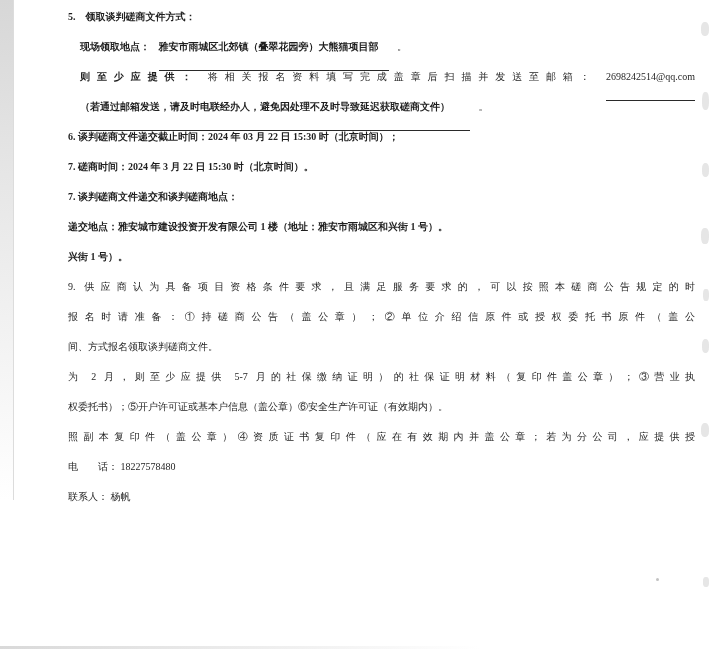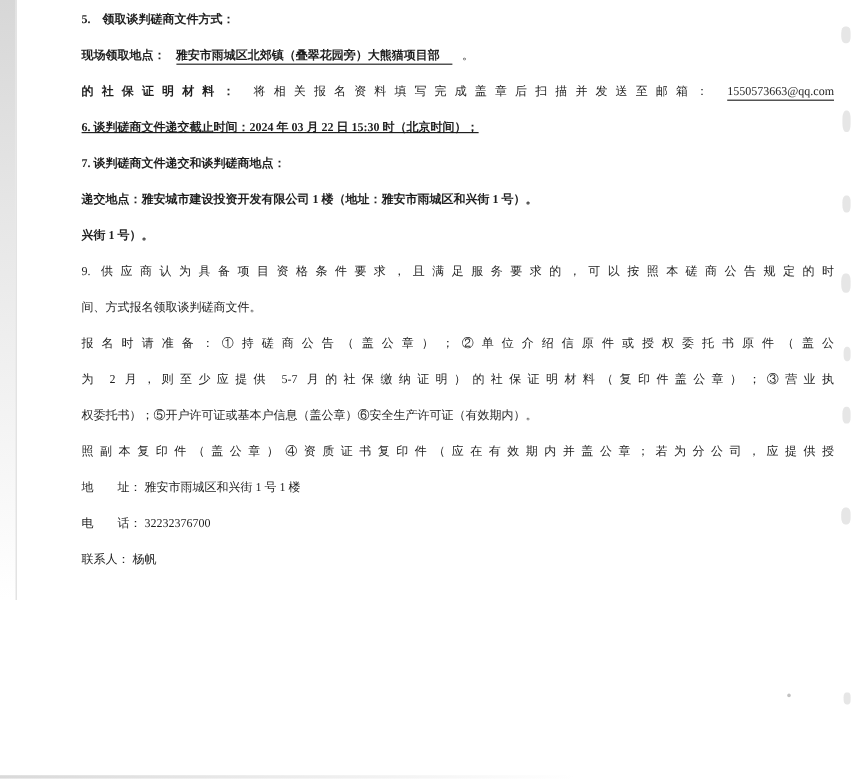--- a/index.html
+++ b/index.html
@@ -16,36 +16,36 @@
     position: absolute;
     left: 68px; top: 2px;
     width: 627px;
   }
   p.ln {
     margin: 0;
     font-size: 10px;
     line-height: 30px;
     letter-spacing: 0;
   }
-  .b { font-weight: bold; }
-  .u { border-bottom: 1.4px solid #2a2a2a; padding-bottom: 1px; }
+  .b { font-weight: bold; margin-left: 12px; }
+  .u { border-bottom: 1.4px solid #2a2a2a; padding-bottom: 18px; }
   .ind { margin-left: 29px; }      
   .ind2 { margin-left: 22px; }     
   .ind3 { margin-left: 44px; }     
   .out { margin-left: -25px; }     
   .j { text-align: justify; text-align-last: justify; letter-spacing: -0.2px; white-space: nowrap; }
   .gap-note { padding-right: 20px; }
   .gap-site { padding-right: 10px; }
   .sp6 { margin-left: 6px; }
   .lh33 { line-height: 33px; }
   .lh29 { line-height: 29px; }
   .lh28 { line-height: 28px; }
   .lh24 { line-height: 24px; }
   .lh31 { line-height: 31px; }
-  .mt8 { margin-top: 8px; text-decoration: underline; }
+  .mt8 { margin-top: 8px; }
   .mt5 { margin-top: 5px; }
   .mt4 { margin-top: 4px; }
   .mt2 { margin-top: 2px; }
   
   .edge-left {
     position: absolute; left: 0; top: 0; width: 13px; height: 500px;
     background: linear-gradient(180deg, #d7d7d7 0%, #e6e6e6 35%, rgba(240,240,240,0) 100%);
     border-right: 1px solid #dcdcdc;
   }
   .edge-bottom {
@@ -80,75 +80,78 @@
     <span>5.　领取谈判磋商文件方式：</span>
   </p>
 
   <p class="ln lh33 ind">
     <span class="b">现场领取地点：</span>
     <span class="b u gap-site sp6">雅安市雨城区北郊镇（叠翠花园旁）大熊猫项目部</span>
     <span class="sp6">。</span>
   </p>
 
   <p class="ln ind j">
-    <span class="b">的社保证明材料：</span>
+    <span class="b">则至少应提供：</span>
     <span>将相关报名资料填写完成盖章后扫描并发送至邮箱：</span>
-    <span class="u">1550573663@qq.com</span>
+    <span class="u">2698242514@qq.com</span>
   </p>
 
+  <p class="ln out">
+    <span class="b u gap-note">（若通过邮箱发送，请及时电联经办人，避免因处理不及时导致延迟获取磋商文件）</span>
+    <span class="sp6">。</span>
+  </p>
 
   <p class="ln b ind mt8">
     <span>6. 谈判磋商文件递交截止时间：2024 年 03 月 22 日 15:30 时（北京时间）；</span>
   </p>
 
+  <p class="ln b ind">
+    <span>7. 磋商时间：2024 年 3 月 22 日 15:30 时（北京时间）。</span>
+  </p>
 
   <p class="ln b ind lh28">
     <span>7. 谈判磋商文件递交和谈判磋商地点：</span>
   </p>
 
   <p class="ln b ind2 lh24 mt4">
     <span>递交地点：雅安城市建设投资开发有限公司 1 楼（地址：雅安市雨城区和兴街 1 号）。</span>
   </p>
 
 
   <p class="ln b lh24">
     <span>兴街 1 号）。</span>
   </p>
 
   <p class="ln ind mt5 j">
     <span>9. 供应商认为具备项目资格条件要求，且满足服务要求的，可以按照本磋商公告规定的时</span>
   </p>
 
+  <p class="ln lh29 ind3 j">
+    <span>报名时请准备：①持磋商公告（盖公章）；②单位介绍信原件或授权委托书原件（盖公</span>
+  </p>
+
   <p class="ln">
     <span>间、方式报名领取谈判磋商文件。</span>
-  </p>
-
-  <p class="ln lh29 ind3 j">
-    <span>报名时请准备：①持磋商公告（盖公章）；②单位介绍信原件或授权委托书原件（盖公</span>
   </p>
   <p class="ln lh29 j">
     <span>为 2 月，则至少应提供 5-7 月的社保缴纳证明）的社保证明材料（复印件盖公章）；③营业执</span>
   </p>
   <p class="ln lh29">
     <span>权委托书）；⑤开户许可证或基本户信息（盖公章）⑥安全生产许可证（有效期内）。</span>
   </p>
   <p class="ln lh29 j">
     <span>照副本复印件（盖公章）④资质证书复印件（应在有效期内并盖公章；若为分公司，应提供授</span>
   </p>
 
 
 
-  <p class="ln lh31 ind">
-    <span>地　　址：</span>
-    <span>雅安市雨城区和兴街 1 号 1 楼</span>
-  </p>
 
   <p class="ln lh31 ind">
     <span>电　　话：</span>
-    <span>32232376700</span>
+    <span>18227578480</span>
   </p>
 
   <p class="ln lh31 ind">
     <span>联系人：</span>
     <span>杨帆</span>
   </p>
 
 </div>
 
 </body></html>

